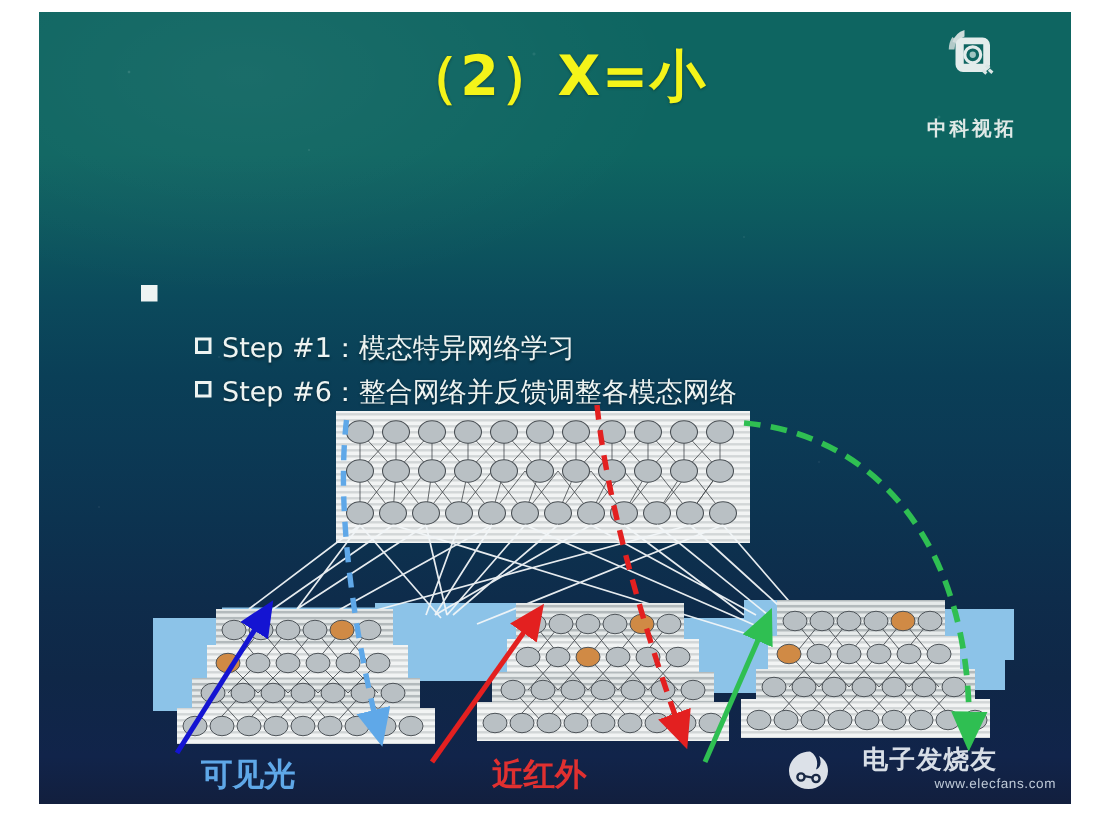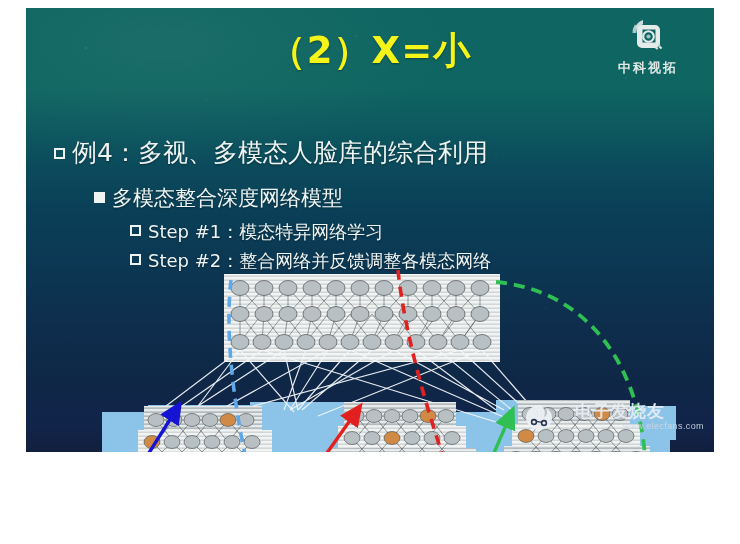--- a/index.html
+++ b/index.html
@@ -1,19 +1,19 @@
 <!DOCTYPE html>
 <html><head>
 <meta charset="utf-8">
 <style>
   html,body{margin:0;padding:0;background:#ffffff;}
   body{width:740px;height:544px;overflow:hidden;font-family:"Liberation Sans","DejaVu Sans",sans-serif;}
 
   #slide{
-    position:absolute; left:26px; top:8px; width:688px; height:444px;
+    position:absolute; left:26px; top:8px; width:688px; height:528px;
     background:
       radial-gradient(ellipse 60% 40% at 20% 8%, rgba(255,255,255,.05), rgba(255,255,255,0) 70%),
       linear-gradient(180deg,
         #0e6561 0%,
         #0e6561 18%,
         #0d5a5f 26%,
         #0b4a5c 36%,
         #0a3f57 46%,
         #0b3a55 54%,
         #0c3350 64%,
@@ -42,21 +42,21 @@
   #title{
     position:absolute; left:0; right:0; top:18px; text-align:center;
     color:#f4f419; font-size:37px; font-weight:700; letter-spacing:1px;
     font-family:"DejaVu Sans","Liberation Sans",sans-serif;
     text-shadow:0 1px 2px rgba(0,0,0,.35);
   }
 
   
   #logo{position:absolute; right:18px; top:6px; width:96px; text-align:center;}
   #logo .mark{height:44px;display:flex;align-items:center;justify-content:center;}
-  #logo .name{color:#dfe9e6;font-size:13px;letter-spacing:2px;margin-top:1px;
+  #logo .name{color:#dfe9e6;font-size:13px;letter-spacing:2px;margin-top:19px;
     font-family:Liberation Mono, monospace;font-weight:600;}
 
   
   .bul{position:absolute;color:#eef4f2;white-space:nowrap;
        font-family:"DejaVu Sans","Liberation Sans",sans-serif;
        text-shadow:0 1px 2px rgba(0,0,0,.4);}
   #b1{left:28px; top:128px; font-size:25px;}
   #b2{left:68px; top:176px; font-size:21px;}
   #b3{left:104px; top:212px; font-size:18px;}
   #b4{left:104px; top:241px; font-size:18px;}
@@ -73,21 +73,21 @@
   .mlabel{position:absolute;font-size:21px;font-weight:700;white-space:nowrap;
           font-family:"DejaVu Sans","Liberation Sans",sans-serif;}
   #lab-vis{left:108px;  top:494px; color:#5fa8e8;}
   #lab-nir{left:290px;  top:494px; color:#e03030;margin-left:12px;}
   #lab-dep{left:450px;  top:494px; color:#2fbf52;}
 
   
   #wm-leifeng{position:absolute;left:296px;top:492px;font-size:23px;font-weight:700;
      color:rgba(225,228,232,.55); letter-spacing:1px;
      font-family:"DejaVu Sans","Liberation Sans",sans-serif;}
-  #wm-elec{position:absolute;right:10px;bottom:20px;display:flex;align-items:center;gap:17px;opacity:.92;}
+  #wm-elec{position:absolute;right:10px;bottom:8px;display:flex;align-items:center;gap:17px;opacity:.92;}
   #wm-elec .etxt{line-height:1;}
   #wm-elec .e1{color:#e8eef4;font-size:17px;font-weight:700;letter-spacing:1px;
       font-family:"DejaVu Sans","Liberation Sans",sans-serif;}
   #wm-elec .e2{color:#cdd8e4;font-size:9px;letter-spacing:.4px;margin-top:2px;
       font-family:"Liberation Sans",sans-serif;padding-left:48px;}
 </style>
 </head>
 <body>
 
 <div id="slide">
@@ -111,31 +111,28 @@
         <g fill="#dbe6e5">
           <rect x="29" y="27" width="3.2" height="2.1" transform="rotate(42 30 28)"></rect>
           <rect x="31" y="30" width="3.2" height="2.1" transform="rotate(42 32 31)"></rect>
           <rect x="27" y="30.5" width="3.2" height="2.1" transform="rotate(42 28 31.5)"></rect>
         </g>
       </svg>
     </div>
     <div class="name">中科视拓</div>
   </div>
 
-  <div class="bul" id="b1">
-    <span class="sqhollow"></span><span>例4：多视、多模态人脸库的综合利用</span>
-  </div>
   <div class="bul" id="b2">
-    <span class="sqsolid"></span><span>多模态整合深度网络模型</span>
+    <span class="sqsolid"></span>
   </div>
   <div class="bul" id="b3">
     <span class="sqhollow"></span><span>Step #1：模态特异网络学习</span>
   </div>
   <div class="bul" id="b4">
-    <span class="sqhollow"></span><span>Step #2：整合网络并反馈调整各模态网络</span>
+    <span class="sqhollow"></span><span>Step #6：整合网络并反馈调整各模态网络</span>
   </div>
 
   <div id="fig">
     <svg id="figsvg" width="688" height="266" viewBox="0 0 688 266">
       <defs>
 
         <pattern id="scan" width="4" height="4" patternUnits="userSpaceOnUse">
           <rect width="4" height="4" fill="#f2f4f4"></rect>
           <rect width="4" height="1.6" y="1.4" fill="#c6cccd" opacity=".75"></rect>
         </pattern>

